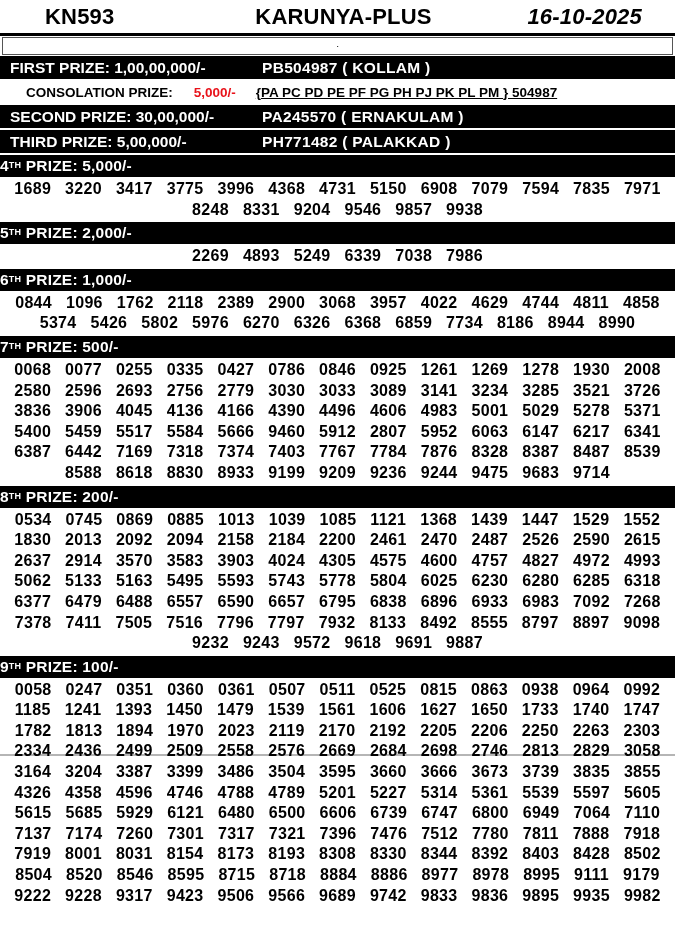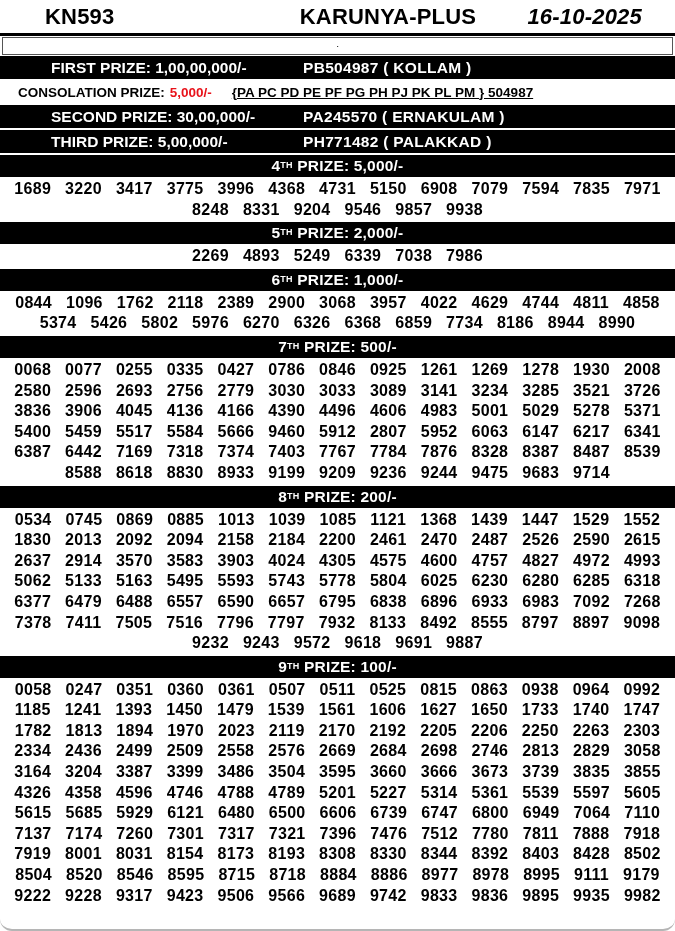--- a/index.html
+++ b/index.html
@@ -2,53 +2,53 @@
 <html><head>
 <meta charset="utf-8">
 <style>
   * { margin:0; padding:0; box-sizing:border-box; }
   html,body { background:#fff; }
   body {
     width:675px; height:931px; overflow:hidden;
     font-family:"Liberation Sans", sans-serif;
     font-weight:bold; color:#000;
   }
-  .sheet { width:675px; height:931px; border-bottom:2px solid #b5b5b5;border-radius:12px; }
+  .sheet { width:675px; height:756px; border-bottom:2px solid #b5b5b5; }
 
   
   .top-header { display:flex; align-items:center; height:33px; font-size:22px; letter-spacing:0.2px; }
   .top-header .code  { flex:1; text-align:left;  padding-left:45px; }
-  .top-header .title { flex:1.6; text-align:right; white-space:nowrap; }
+  .top-header .title { flex:1.6; text-align:center; white-space:nowrap; }
   .top-header .date  { flex:1; text-align:right; padding-right:33px;font-style:italic; }
   .rule { height:3px; background:#000; }
 
   .empty-strip {
     height:18px; margin:1px 2px; border:1px solid #555;
     text-align:center; font-size:8px; line-height:14px; color:#333;
   }
 
   
   .prize-bar {
     background:#000; color:#fff; height:23px; line-height:23px;
     margin-bottom:2px; font-size:15.5px; display:flex; white-space:nowrap;
   }
-  .prize-bar .pb-label { padding-left:10px; min-width:262px;margin-left:41px; }
+  .prize-bar .pb-label { padding-left:10px; min-width:262px; }
   .prize-bar .pb-winner { letter-spacing:0.3px; }
 
   .consolation {
-    height:23px; line-height:22px; font-size:13.5px; padding-left:18px;
+    height:23px; line-height:22px; font-size:13.5px; padding-left:26px;
     display:flex; align-items:center; white-space:nowrap; margin-bottom:1px;
   }
-  .consolation .c-amount { color:#e8121a; margin-left:5px; }
+  .consolation .c-amount { color:#e8121a; margin-left:21px; }
   .consolation .c-series { margin-left:20px;text-decoration:underline; }
 
   
   .section-bar {
     background:#000; color:#fff; height:22px; line-height:22px;
-    text-align:center; font-size:15.5px; margin:2px 0; letter-spacing:0.2px;
+    text-align:left; font-size:15.5px; margin:2px 0; letter-spacing:0.2px;
   }
   .section-bar sup { font-size:9px; vertical-align:top; line-height:20px; }
   .num-row {
     display:flex; justify-content:center; gap:14px;
     height:20.6px; line-height:20.6px; font-size:16px; letter-spacing:0.3px;
   }
 </style>
 </head>
 <body>
 

